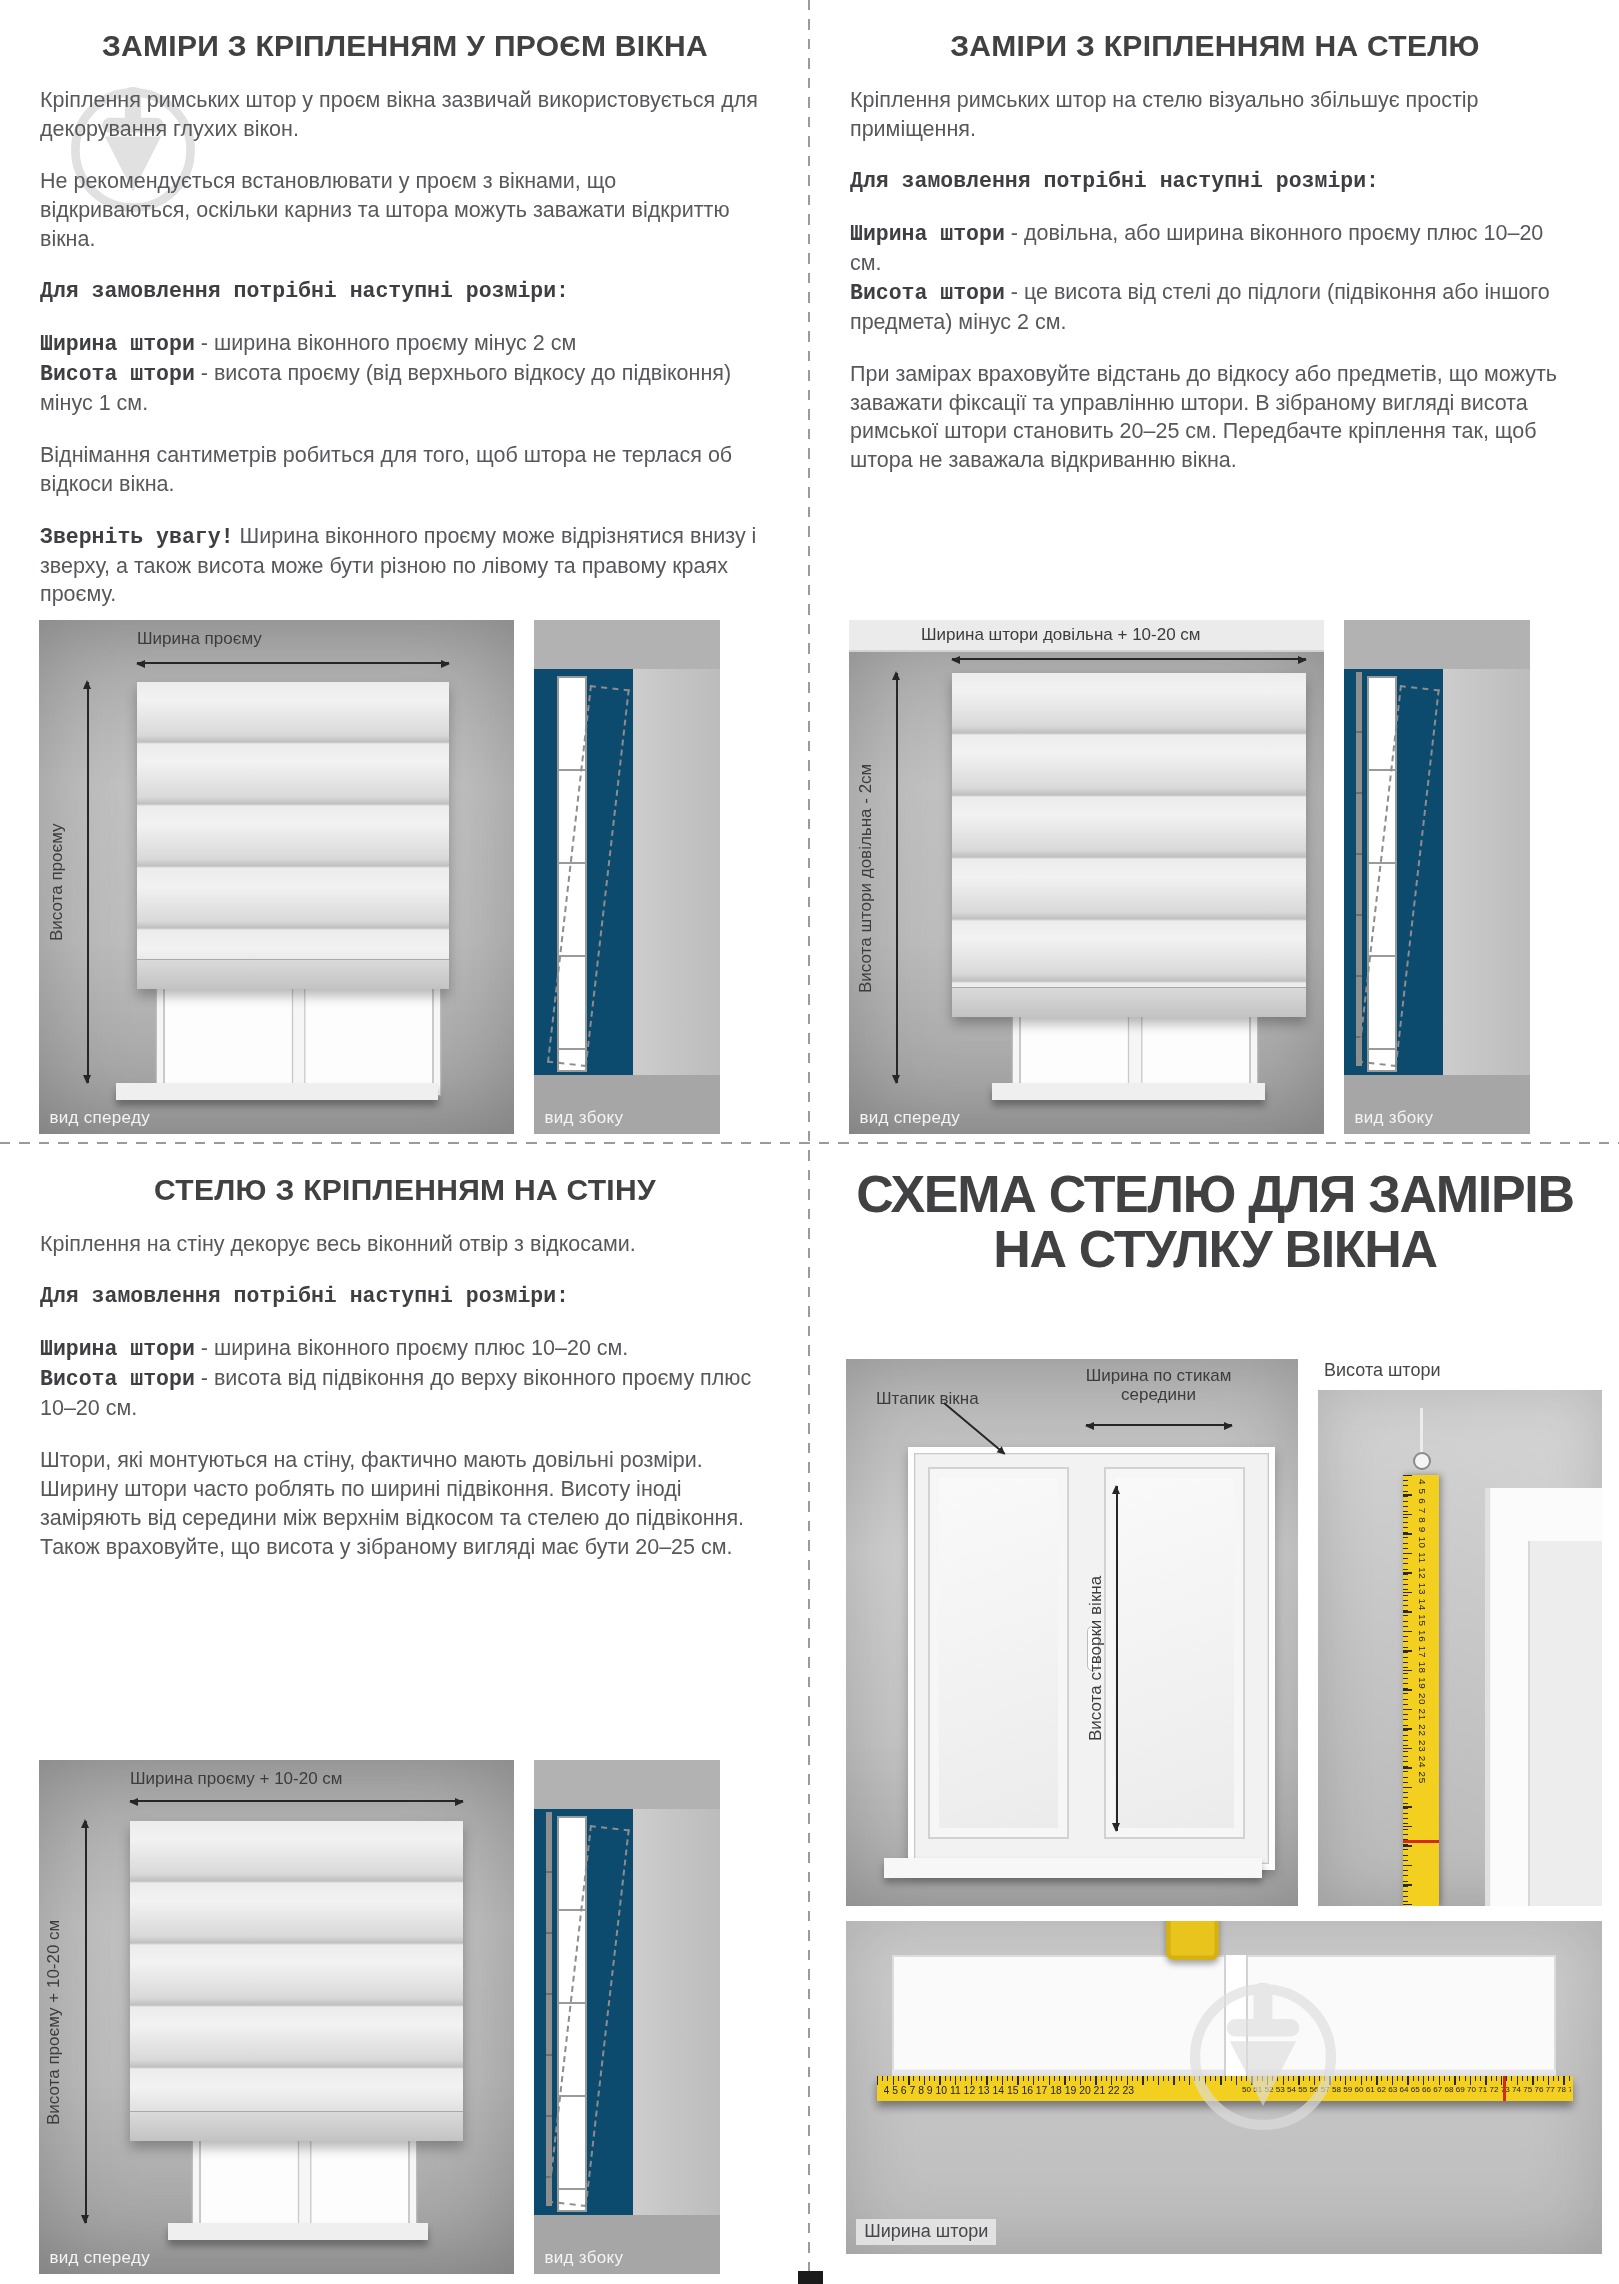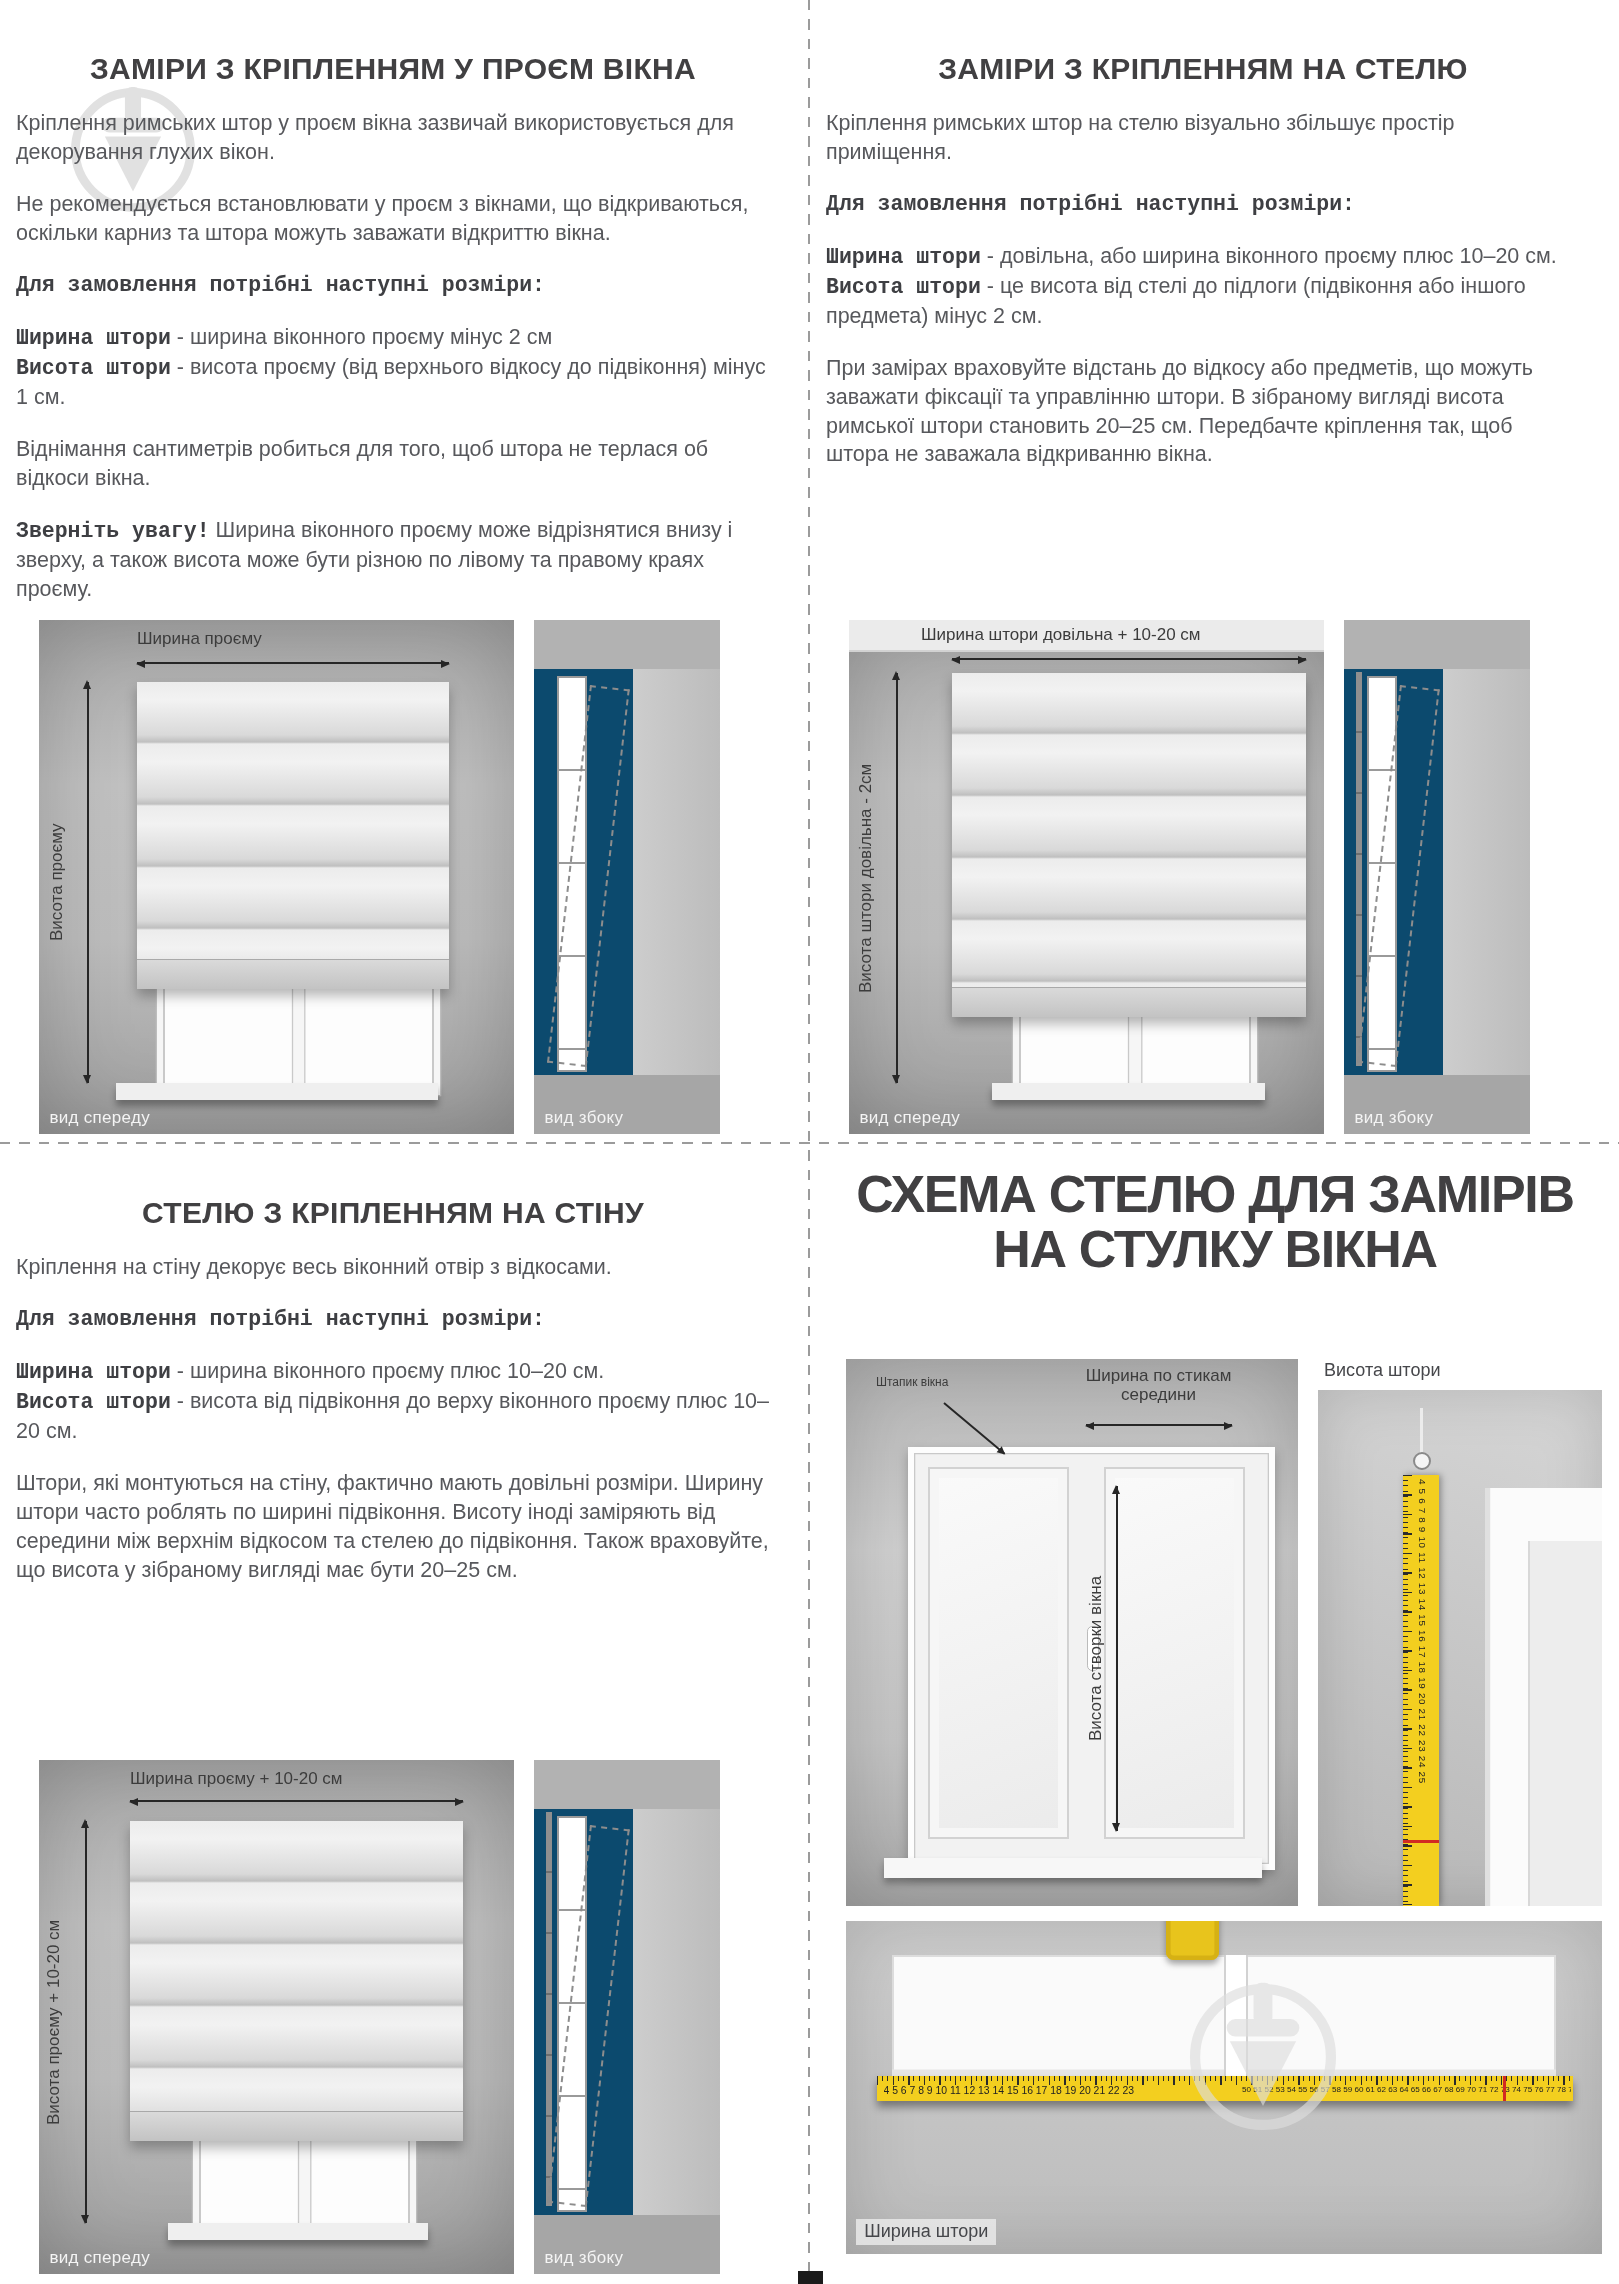--- a/index.html
+++ b/index.html
@@ -13,21 +13,21 @@
          background:repeating-linear-gradient(90deg,#9b9b9b 0 10.4px,transparent 10.4px 19.5px);}
   .reg-mark{position:absolute;left:798px;top:2271px;width:25px;height:13px;background:#1b1b1b;}
 
   
   .quad{position:absolute;width:810px;overflow:hidden;}
   .q1{left:0;top:0;height:1144px;}
   .q2{left:810px;top:0;height:1144px;}
   .q3{left:0;top:1144px;height:1140px;}
   .q4{left:810px;top:1144px;height:1140px;}
 
-  .text{position:relative;z-index:2;padding:13px 40px 0 16px;margin-top:23px;}
+  .text{position:relative;z-index:2;padding:13px 40px 0 40px;}
   .sec-title{font-size:30px;font-weight:bold;color:#414042;text-align:center;
              margin:15.6px 0 23.4px 0;letter-spacing:0.3px;}
   .text p{font-size:21.5px;line-height:1.34;margin:0 0 23.4px 0;}
   .b{font-weight:bold;color:#3e3f43;font-family:Liberation Mono, monospace;}
 
   
   .watermark{position:absolute;opacity:.55;}
   .wm-1{left:66px;top:83px;width:134px;height:134px;color:#c9c9c9;z-index:1;}
   .wm-2{left:338px;top:57px;width:158px;height:158px;color:#dedede;opacity:.65;z-index:6;}
 
@@ -110,21 +110,21 @@
     border:2px dashed #8d8d8d;transform:rotate(6.5deg);transform-origin:top left;}
   .sv-blindline{position:absolute;left:11.7px;top:52px;width:6.5px;height:394px;background:#8f8f8f;
     background-image:repeating-linear-gradient(180deg,transparent 0 59px,#6e6e6e 59px 61px);}
 
   
   .q4-title{margin-top:23.4px;font-size:52px;line-height:1.05;font-weight:bold;color:#414042;
     text-align:center;letter-spacing:-1.3px;position:relative;z-index:2;}
   .main-diagram{position:absolute;left:36px;top:215px;width:452px;height:547px;
     background:linear-gradient(180deg,#b4b4b4,#cfcfcf 35%,#c4c4c4 70%,#a8a8a8);
     box-shadow:inset 0 0 78px rgba(0,0,0,.18);overflow:hidden;}
-  .md-label-bead{position:absolute;left:30px;top:16px;font-size:12px;color:#3c3c3c;z-index:3;}
+  .md-label-bead{position:absolute;left:30px;top:30px;font-size:17px;color:#3c3c3c;z-index:3;}
   .md-pointer{left:98px;top:43px;width:79px;transform:rotate(40deg);}
   .md-label-width{position:absolute;left:215px;top:6.5px;width:195px;text-align:center;
     font-size:17px;line-height:1.15;color:#3c3c3c;z-index:3;}
   .md-harrow{left:240px;top:65px;width:146px;}
   .md-window{position:absolute;left:62px;top:88px;width:355px;height:411px;background:#f2f2f2;
     border:6.5px solid #fdfdfd;box-shadow:inset 0 0 0 1.3px #c9c9c9, 0 5.2px 10.4px rgba(0,0,0,.25);z-index:1;}
   .glass{position:absolute;background:linear-gradient(160deg,#fafafa,#ebebeb);
     border:2px solid #d2d2d2;box-shadow:inset 0 0 0 9px #f6f6f6;}
   .glass.gl-left{left:14.3px;top:14.3px;width:137px;height:368px;}
   .glass.gl-right{left:190px;top:14.3px;width:137px;height:368px;}

